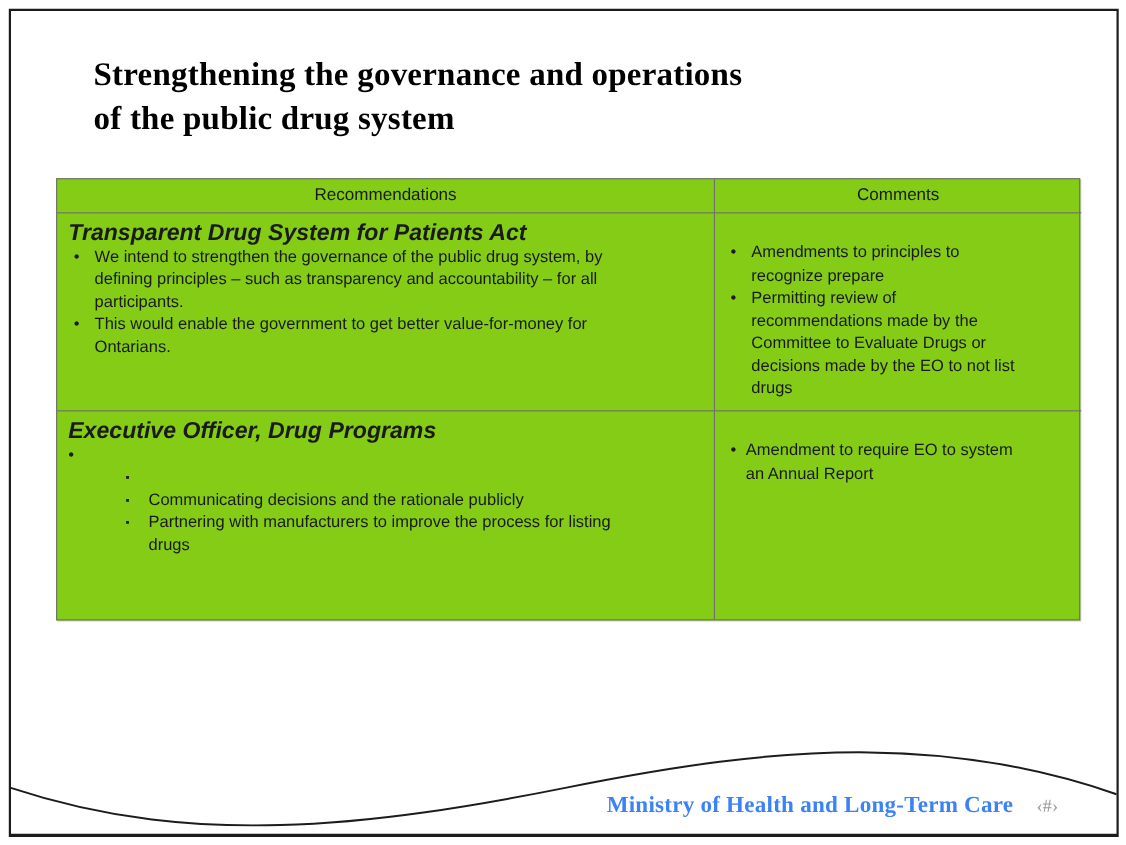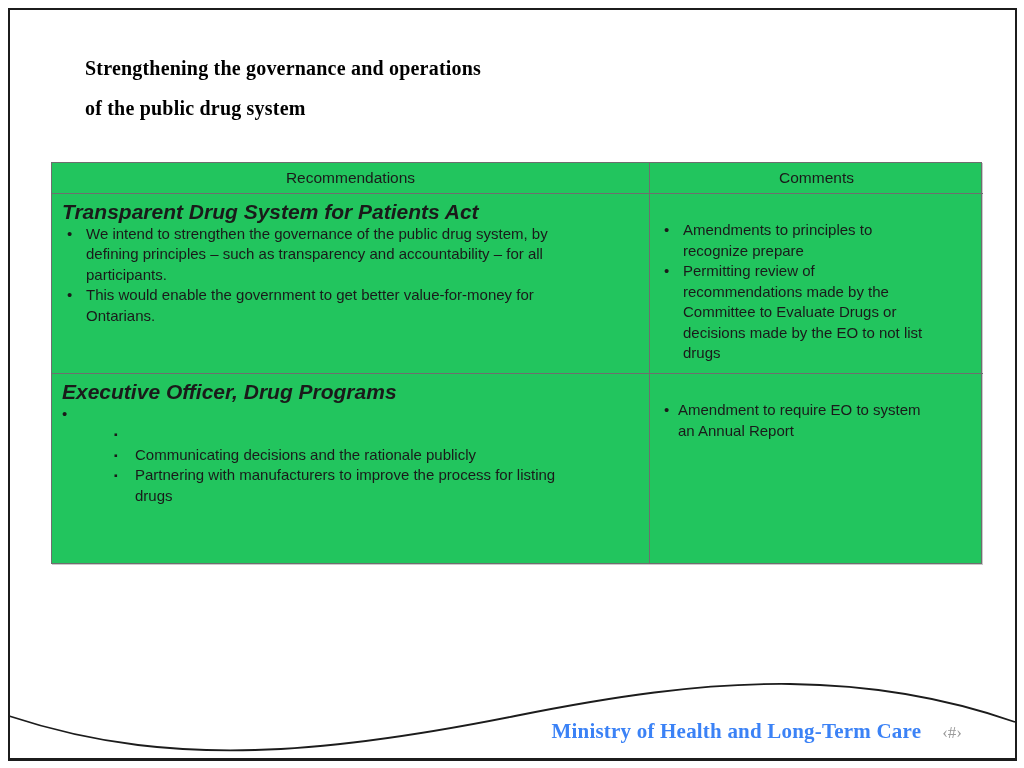--- a/index.html
+++ b/index.html
@@ -18,36 +18,36 @@
     border: 2px solid #1c1c1c;
     border-bottom-width: 3px;
     background: #ffffff;
   }
   .slide-title {
     position: absolute;
     left: 85px; top: 48px;
     width: 800px;
     font-family: "Liberation Serif", serif;
     font-weight: bold;
-    font-size: 20px;
+    font-size: 30px;
     line-height: 40px;
     letter-spacing: 0.2px;
     color: #000000;
   }
   .rec-table {
     position: absolute;
     left: 51px; top: 162px;
     width: 931px;
     display: grid;
     grid-template-columns: 598px 333px;
     grid-template-rows: 31px 180px 189px;
     border: 1px solid #6e6e6e;
     box-sizing: border-box;
     box-shadow: 1px 1px 0 #c9c9c9;
-    background: #22c55e;
+    background: #84cc16;
   }
   .th {
     display: flex;
     align-items: center;
     justify-content: center;
     font-size: 15.5px;
     border-bottom: 1px solid #6e6e6e;
     box-sizing: border-box;
   }
   .col-divider { border-right: 1px solid #6e6e6e; }

